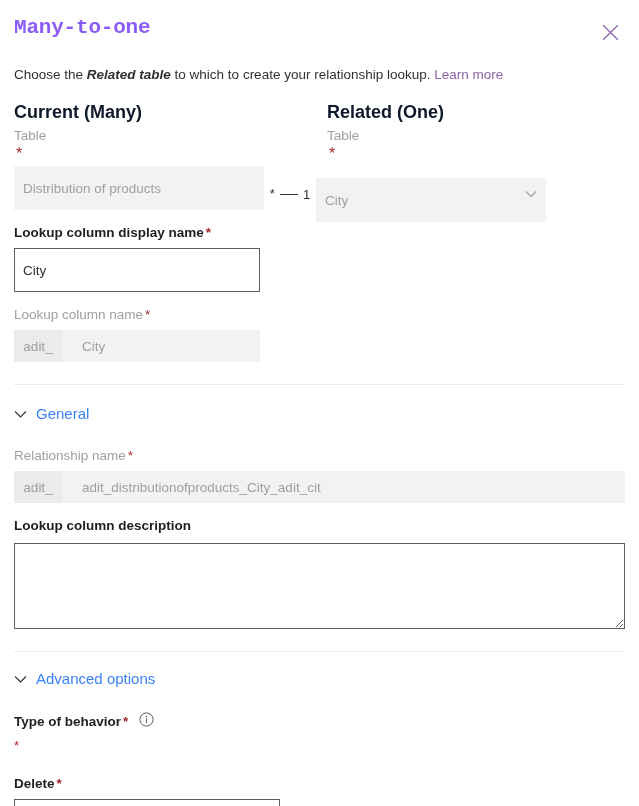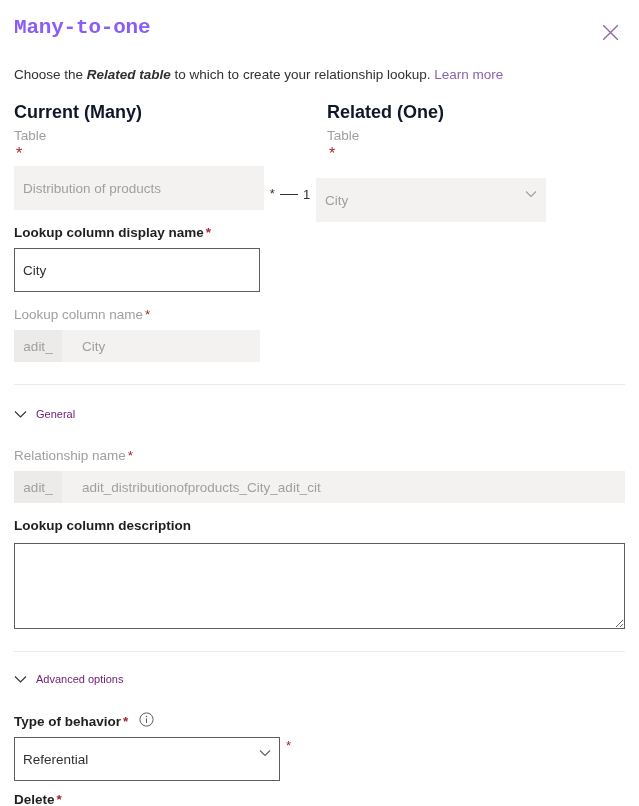--- a/index.html
+++ b/index.html
@@ -193,22 +193,22 @@
   
   .section-head {
     display: flex;
     align-items: center;
     gap: 9px;
     padding: 0 14px;
     cursor: pointer;
     user-select: none;
   }
   .section-head .sh-label {
-    font-size: 11px;
-    color: #701a75;
+    font-size: 15px;
+    color: #3b82f6;
     line-height: 22px;
   }
 
   
   .ta {
     width: 100%;
     height: 86px;
     border: 1px solid #605e5c;
     background: #fff;
     font-family: "Liberation Sans", sans-serif;
@@ -374,28 +374,20 @@
       <label class="field-label strong"><span>Type of behavior</span><span class="req">*</span></label>
       <span class="info-icon">
         <svg width="15" height="15" viewBox="0 0 15 15">
           <circle cx="7.5" cy="7.5" r="6.6" stroke="#605e5c" stroke-width="1" fill="none"></circle>
           <circle cx="7.5" cy="4.4" r="0.75" fill="#605e5c"></circle>
           <path d="M7.5 6.4 L7.5 11" stroke="#605e5c" stroke-width="1" fill="none"></path>
         </svg>
       </span>
     </div>
     <div class="with-star mt6">
-      <div class="combo">
-        <input class="txt" readonly="" value="Referential" style="">
-        <span class="chev">
-          <svg width="12" height="8" viewBox="0 0 12 8">
-              <path d="M1 1.5 L6 6.5 L11 1.5" stroke="#605e5c" stroke-width="1.1" fill="none"></path>
-            </svg>
-        </span>
-      </div>
       <span class="side-star">*</span>
     </div>
   </div>
 
   <div class="mt22">
     <label class="field-label strong"><span>Delete</span><span class="req">*</span></label>
     <div class="mt6" style="width:266px;">
       <div class="combo">
         <input class="txt" readonly="" value="Remove Link" style="">
         <span class="chev">

